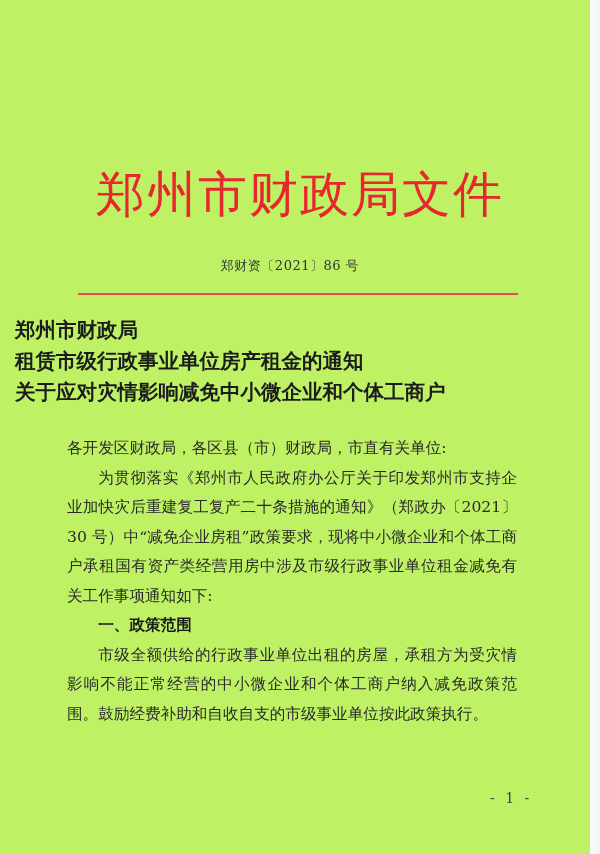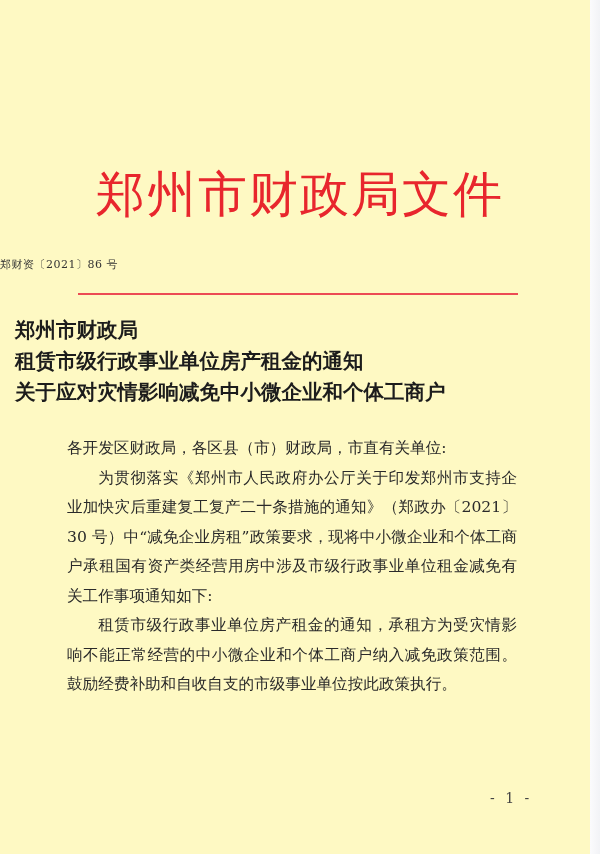--- a/index.html
+++ b/index.html
@@ -12,21 +12,21 @@
       height: 854px;
       position: relative;
       overflow: hidden;
       font-family: "DejaVu Serif", "Liberation Serif", serif;
       color: #222;
     }
     .page {
       position: absolute;
       left: 0; top: 0;
       width: 600px; height: 854px;
-      background: #fef9c3;
+      background: #bef264;
     }
     .scan-edge {
       position: absolute;
       right: 0; top: 0;
       width: 10px; height: 854px;
       background: linear-gradient(to right, #fbfbfd, #f2f3f6);
     }
     .header-title {
       position: absolute;
       left: 0;
@@ -37,22 +37,22 @@
       font-size: 49px;
       letter-spacing: 2px;
       color: #e8262d;
       line-height: 66px;
     }
     .doc-number {
       position: absolute;
       left: 0;
       top: 257px;
       width: 580px;
-      text-align: left;
-      font-size: 11px;
+      text-align: center;
+      font-size: 13px;
       color: #333;
       letter-spacing: 0.5px;
     }
     .red-rule {
       position: absolute;
       left: 78px;
       top: 293px;
       width: 440px;
       height: 2px;
       background: #ec4b54;
@@ -121,17 +121,18 @@
 
   <div class="notice-title">
     <div>郑州市财政局</div>
     <div>租赁市级行政事业单位房产租金的通知</div>
     <div>关于应对灾情影响减免中小微企业和个体工商户</div>
   </div>
 
   <div class="body-text">
     <p class="para">各开发区财政局，各区县（市）财政局，市直有关单位:</p>
     <p class="para indent">为贯彻落实《郑州市人民政府办公厅关于印发郑州市支持企业加快灾后重建复工复产二十条措施的通知》（郑政办〔2021〕30 号）中“减免企业房租”政策要求，现将中小微企业和个体工商户承租国有资产类经营用房中涉及市级行政事业单位租金减免有关工作事项通知如下:</p>
-    <p class="para indent">租赁市级行政事业单位房产租金的通知，承租方为受灾情影响不能正常经营的中小微企业和个体工商户纳入减免政策范围。鼓励经费补助和自收自支的市级事业单位按此政策执行。</p>
+    <p class="section-heading">一、政策范围</p>
+    <p class="para indent">市级全额供给的行政事业单位出租的房屋，承租方为受灾情影响不能正常经营的中小微企业和个体工商户纳入减免政策范围。鼓励经费补助和自收自支的市级事业单位按此政策执行。</p>
   </div>
 
   <div class="page-number">- 1 -</div>
 </div>
 
 </body></html>

